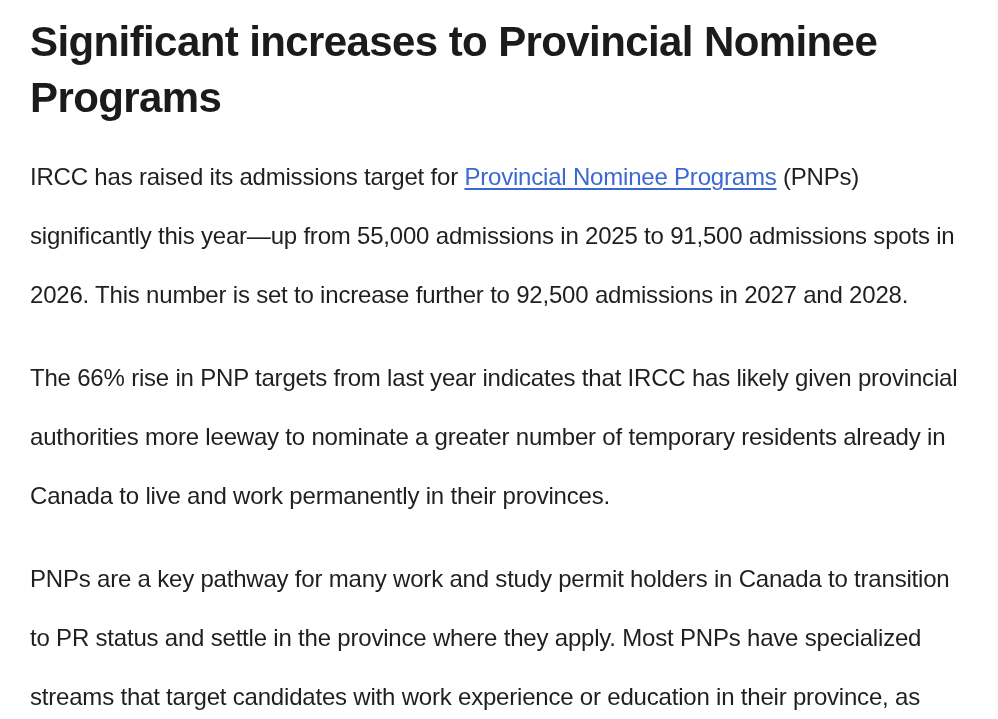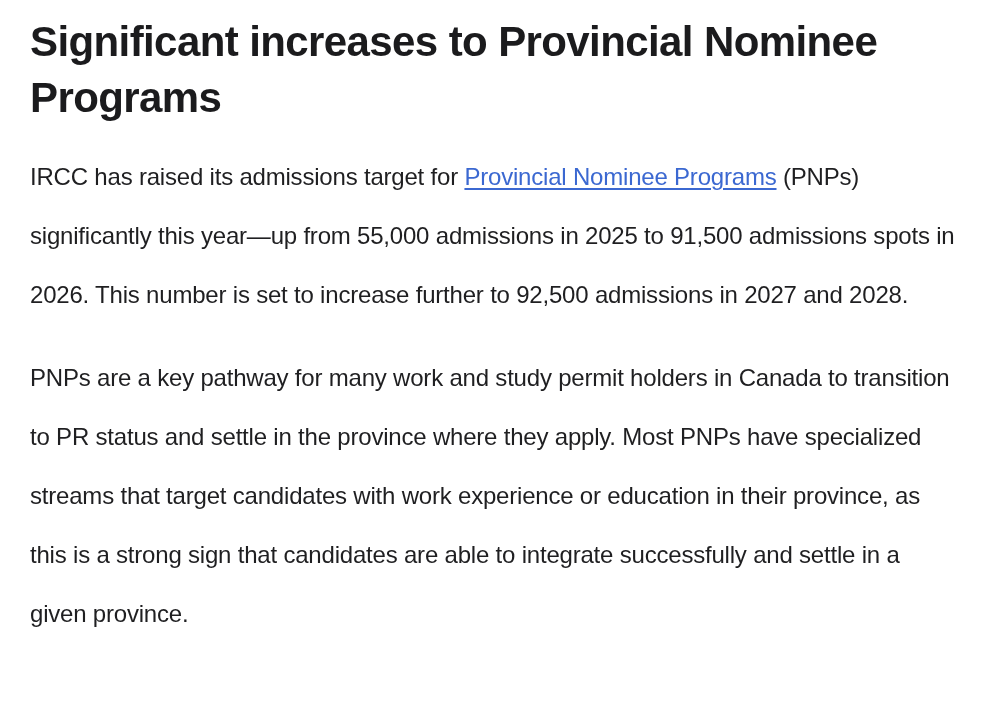--- a/index.html
+++ b/index.html
@@ -48,16 +48,17 @@
 </style>
 </head>
 <body>
 
 <div class="article">
 
   <h1 class="article-title">Significant increases to Provincial Nominee Programs</h1>
 
   <p class="article-paragraph"><span>IRCC has raised its admissions target for </span><a class="inline-link" href="#">Provincial Nominee Programs</a><span> (PNPs) significantly this year—up from 55,000 admissions in 2025 to 91,500 admissions spots in 2026. This number is set to increase further to 92,500 admissions in 2027 and 2028.</span></p>
 
+  <p class="article-paragraph">The 66% rise in PNP targets from last year indicates that IRCC has likely given provincial authorities more leeway to nominate a greater number of temporary residents already in Canada to live and work permanently in their provinces.</p>
 
   <p class="article-paragraph">PNPs are a key pathway for many work and study permit holders in Canada to transition to PR status and settle in the province where they apply. Most PNPs have specialized streams that target candidates with work experience or education in their province, as this is a strong sign that candidates are able to integrate successfully and settle in a given province.</p>
 
 </div>
 
 </body></html>

